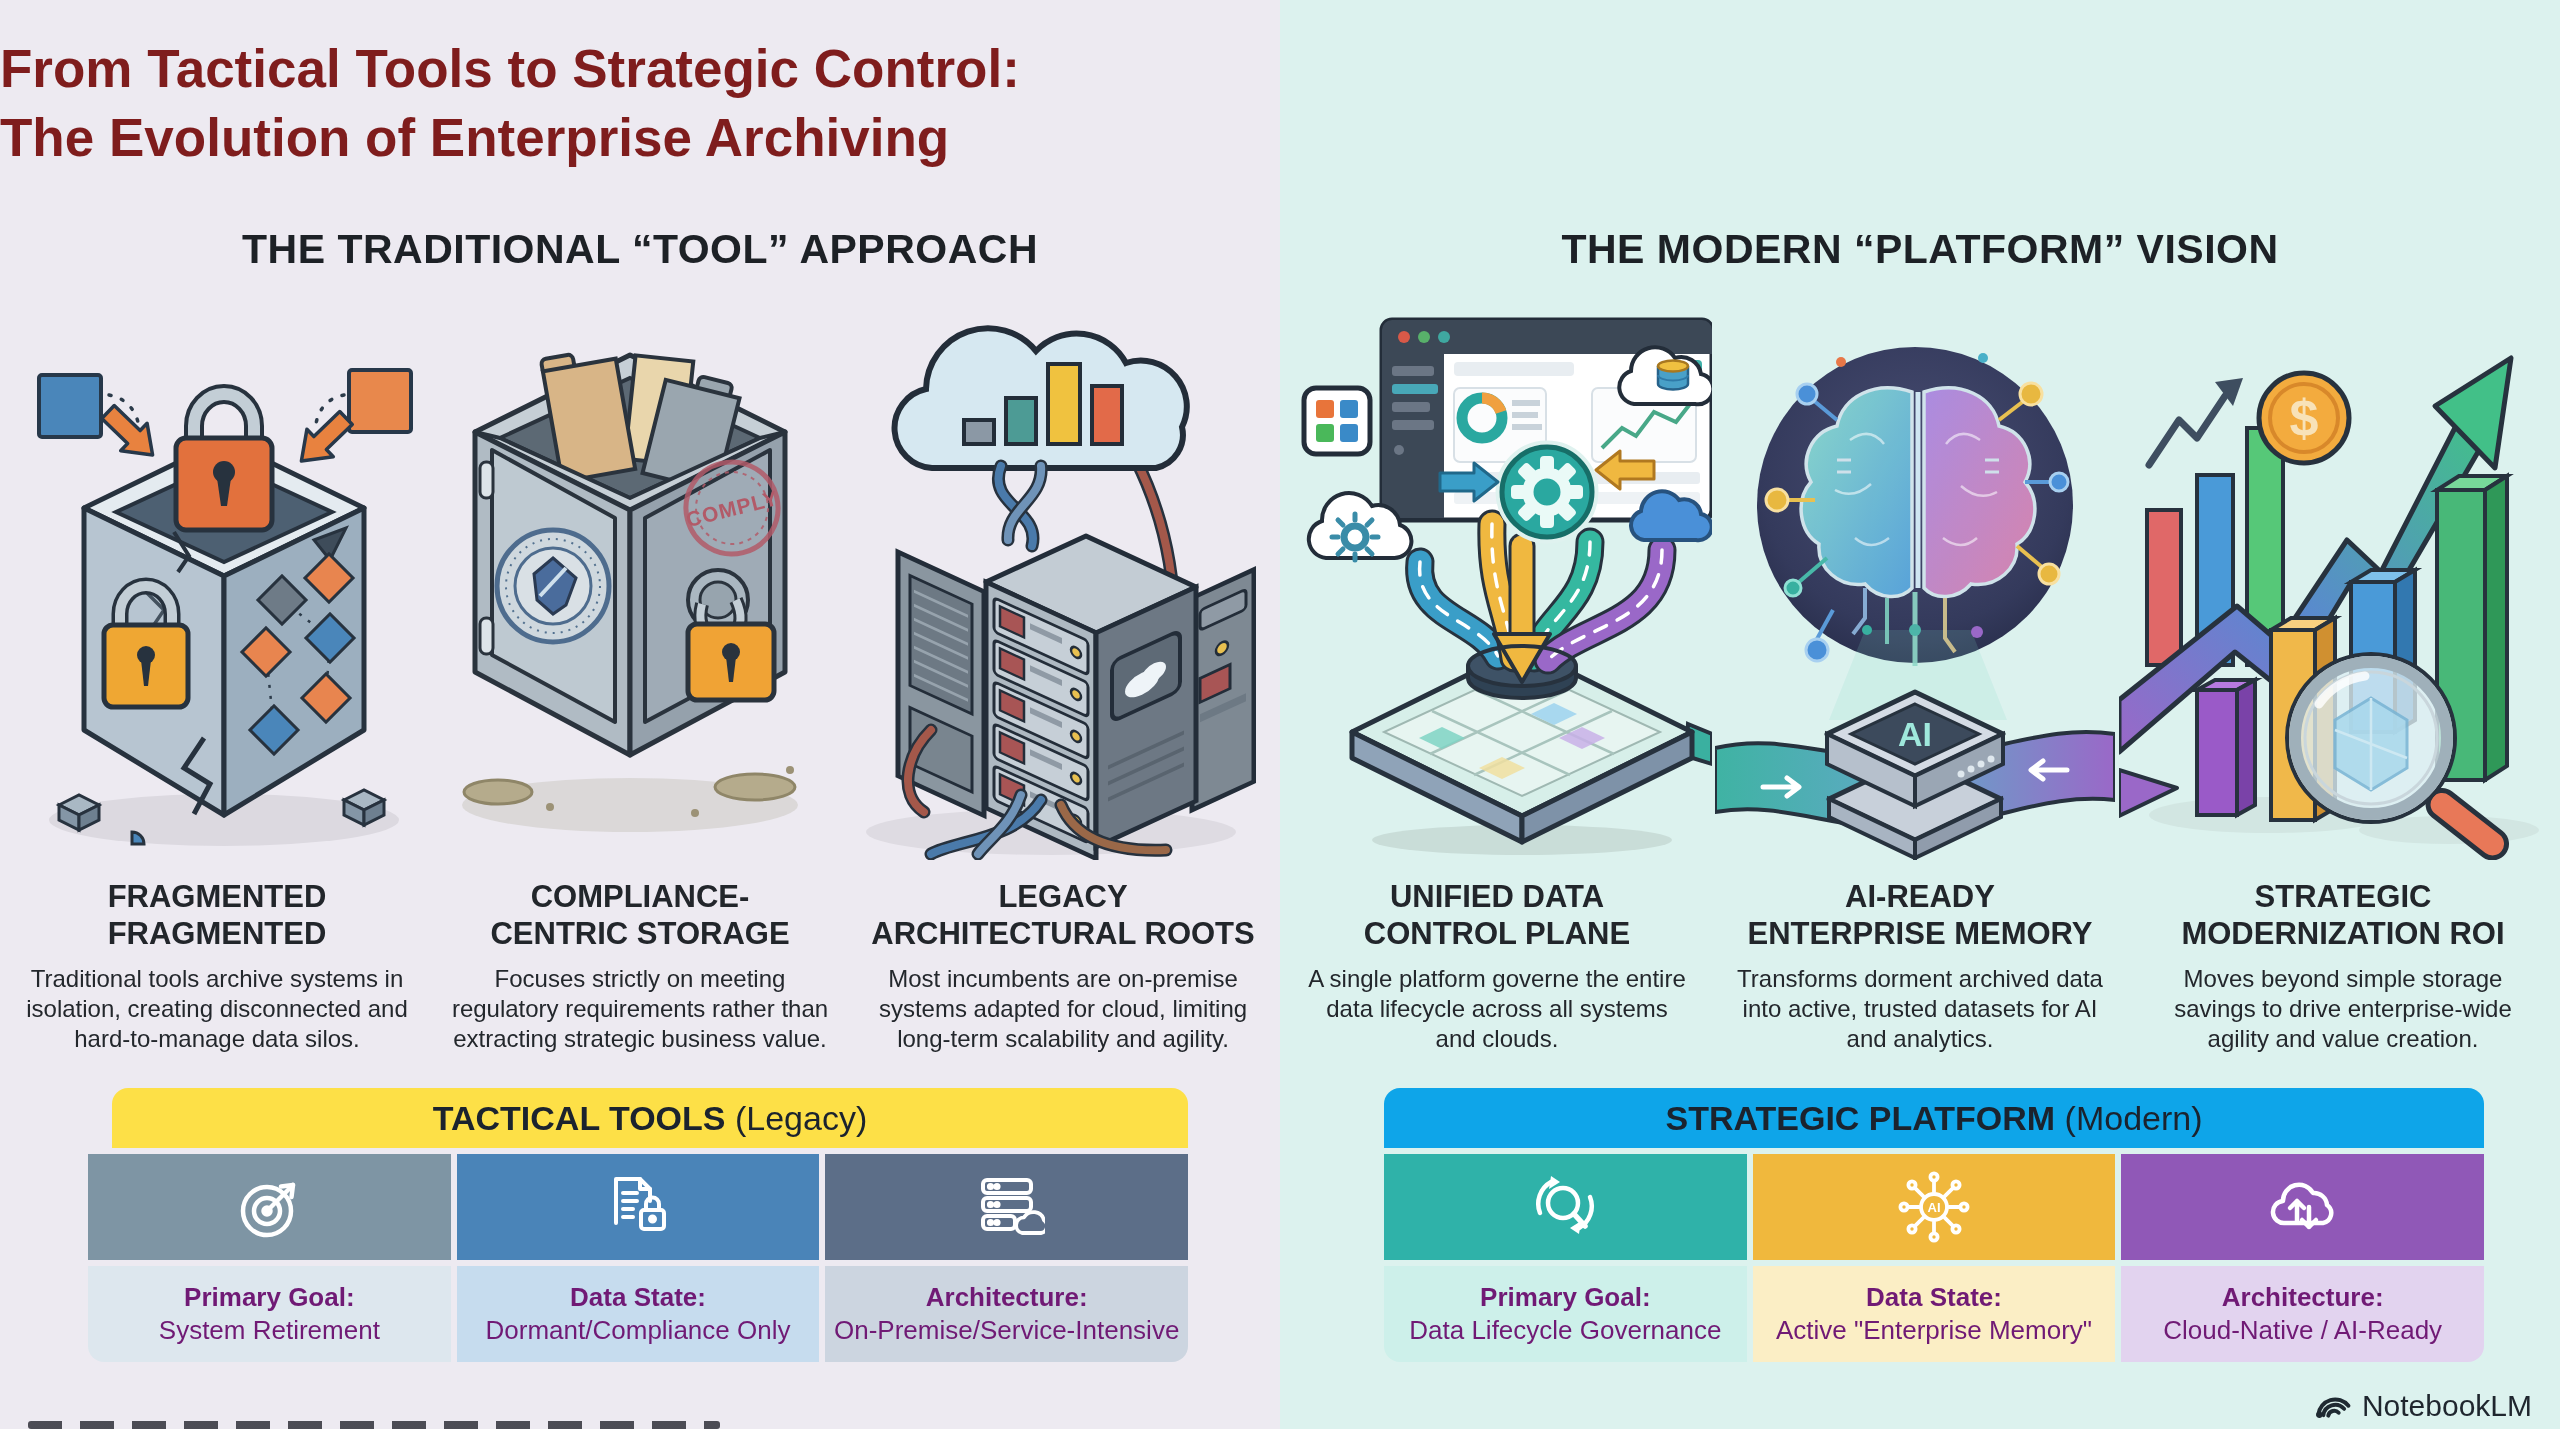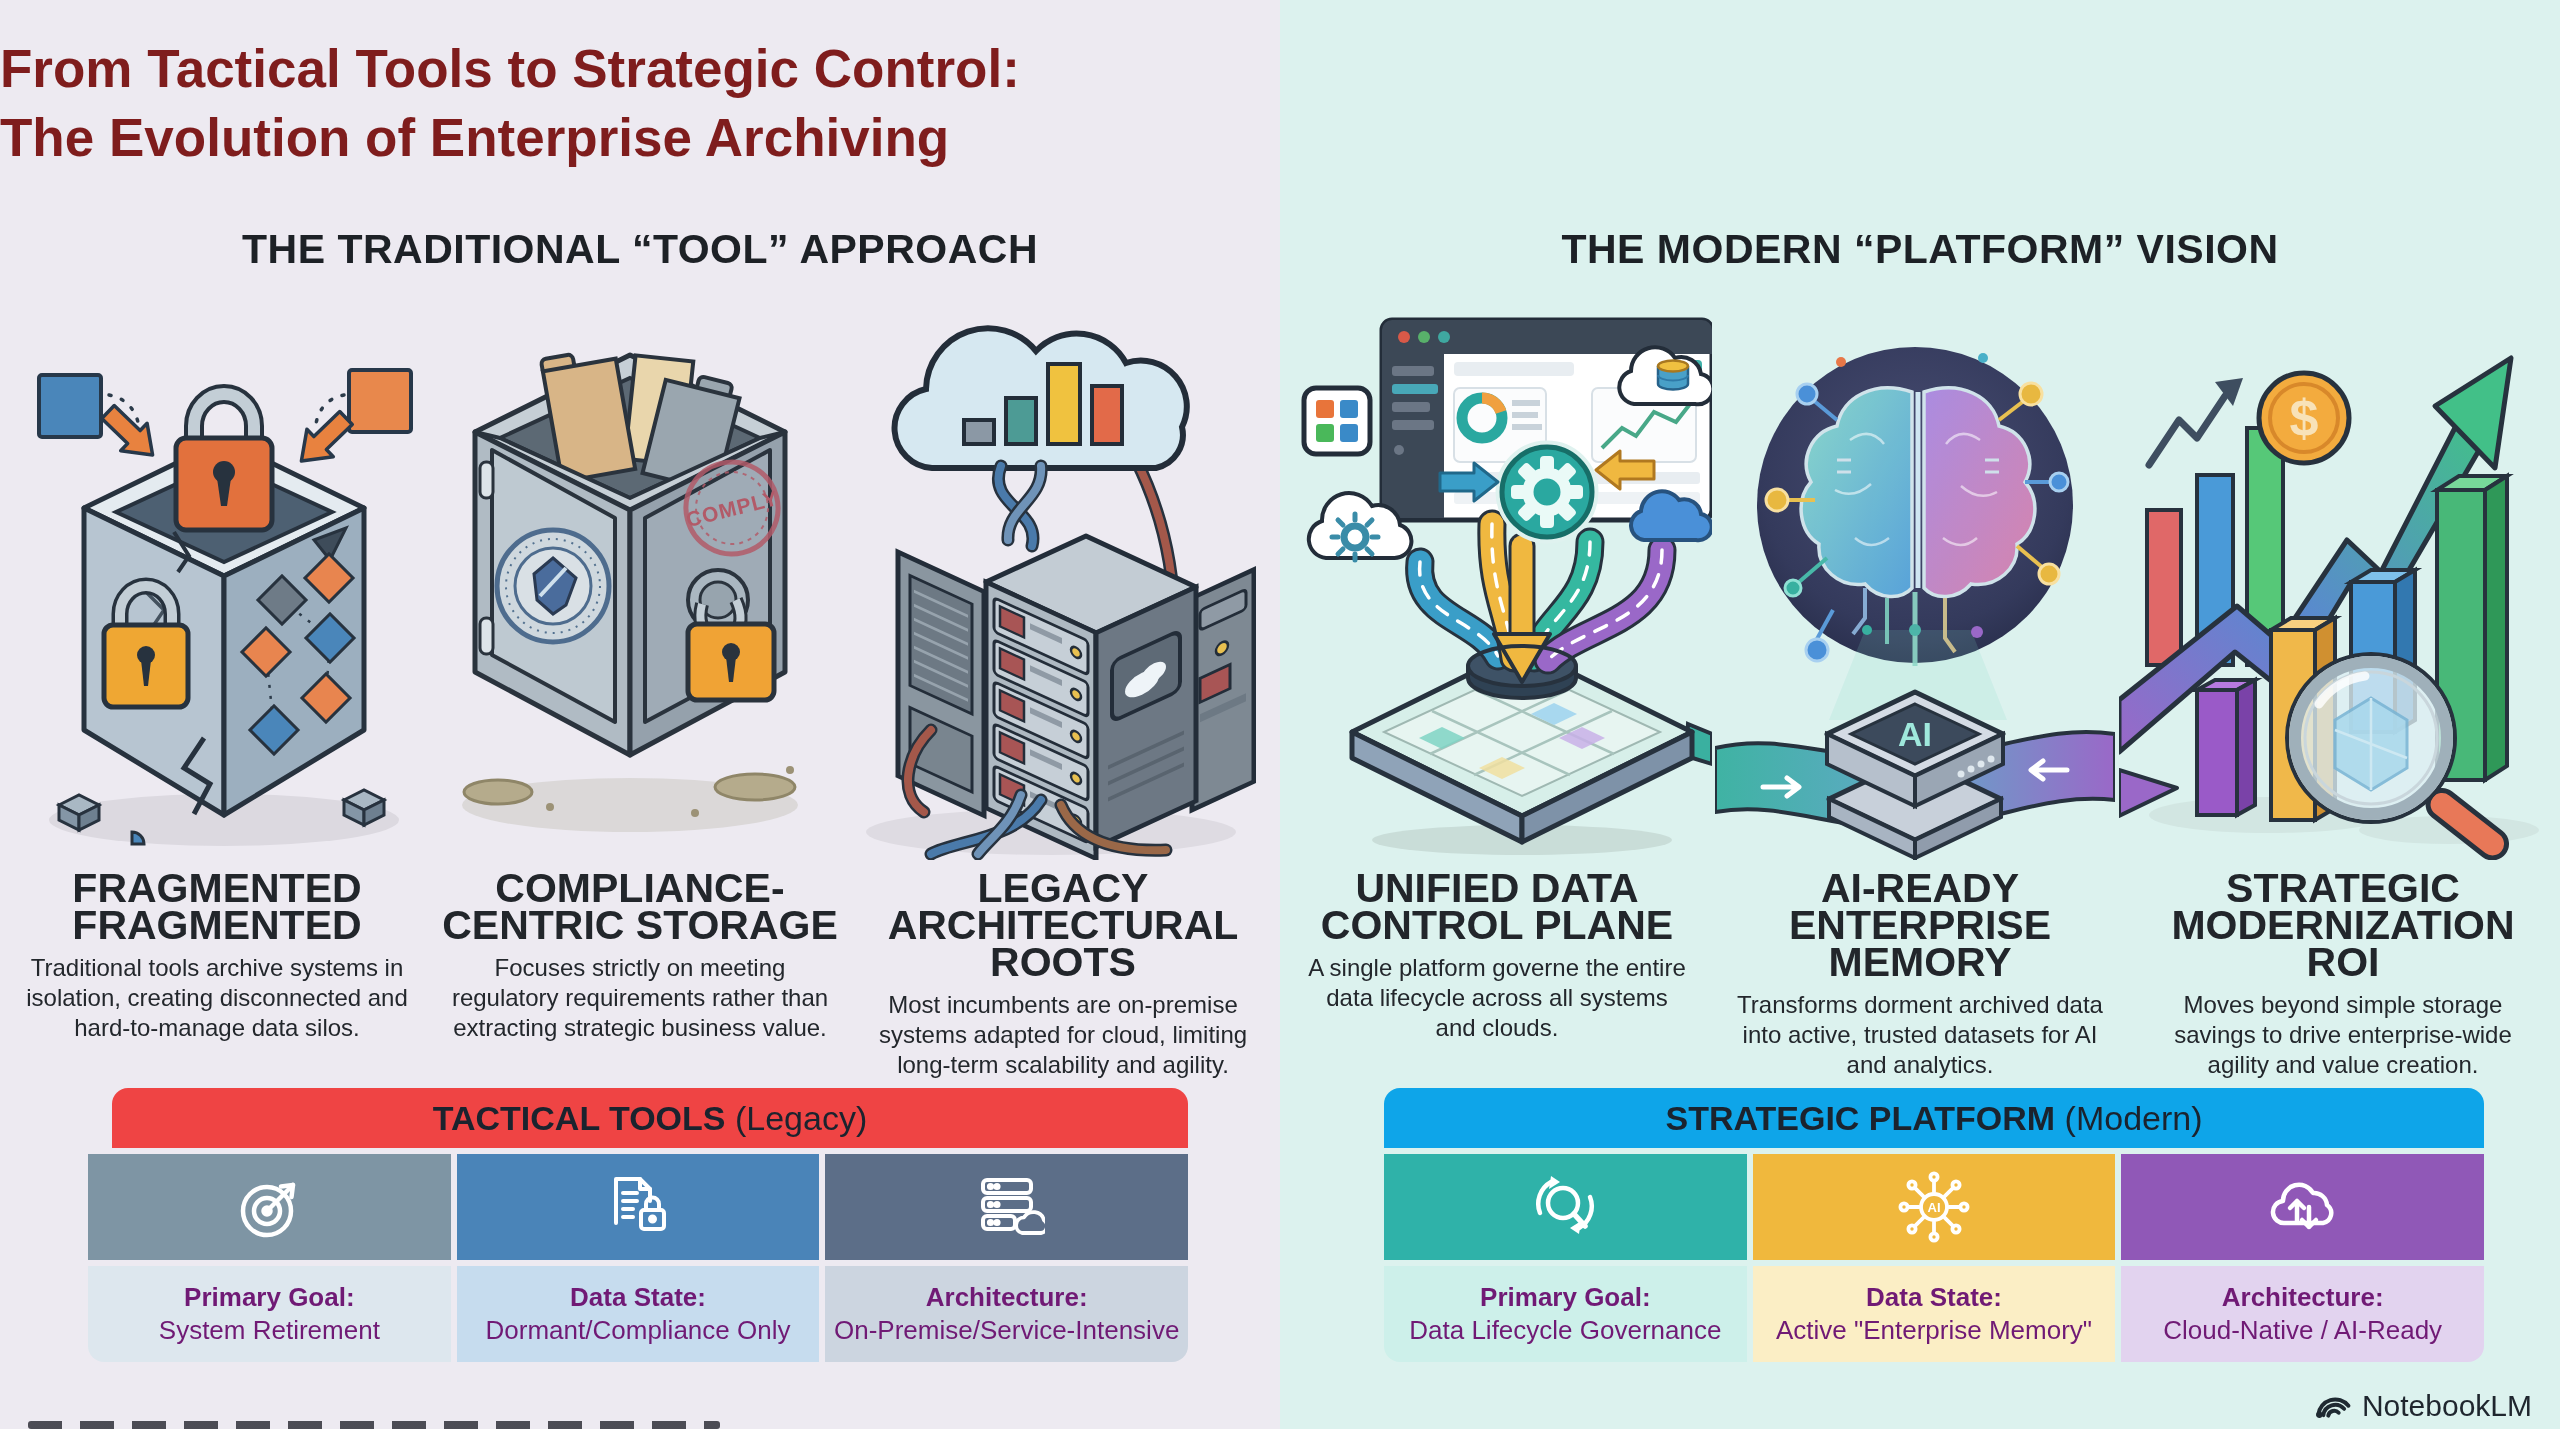--- a/index.html
+++ b/index.html
@@ -13,37 +13,37 @@
     font-size:53px;line-height:69px;font-weight:700;color:#7f1d1d;letter-spacing:0;}
   .panel{position:absolute;top:0;width:1280px;height:1429px;}
   .panel-left{left:0;} .panel-right{left:1280px;}
   .section-heading{position:absolute;top:226px;left:0;width:100%;margin:0;text-align:center;
     font-size:41px;font-weight:700;color:#1d2126;letter-spacing:.5px;}
   .illus-row{position:absolute;top:292px;left:0;width:1280px;height:568px;
     display:flex;justify-content:space-evenly;align-items:flex-end;padding:0 8px;}
   .illus-row figure{margin:0;}
   .features-row{position:absolute;top:866px;left:0;width:1280px;display:flex;justify-content:space-evenly;}
   .feature{width:412px;text-align:center;}
-  .feature h3{margin:4px;font-size:41px;line-height:37px;font-weight:700;color:#22262b;}
+  .feature h3{margin:12px;font-size:31px;line-height:37px;font-weight:700;color:#22262b;}
   .feature p{margin:9px 14px 0;font-size:24px;line-height:30px;color:#23272c;}
   .info-table{position:absolute;top:1088px;left:88px;width:1100px;}
   .panel-right .info-table{left:104px;}
   .table-header{height:60px;border-radius:16px 16px 0 0;display:flex;align-items:center;justify-content:center;
     font-size:34px;color:#1b232e;}
   .table-header .th-bold{font-weight:700;}
   .table-header .th-norm{font-weight:400;white-space:pre;}
   .cells-row{display:flex;gap:6px;margin-top:6px;}
   .cells-row .cell{flex:1;display:flex;align-items:center;justify-content:center;}
   .icon-row .cell{height:106px;}
   .label-row .cell{height:96px;flex-direction:column;font-size:26px;line-height:33px;color:#701a75;}
   .label-row .cell:first-child{border-radius:0 0 0 16px;}
   .label-row .cell:last-child{border-radius:0 0 16px 0;}
   .label-title{font-weight:700;}
   
-  .t-left .table-header{background:#ef4444;margin-left:24px;}
+  .t-left .table-header{background:#fde047;margin-left:24px;}
   .t-left .icon-row .c0{background:#7e95a4;} .t-left .icon-row .c1{background:#4a84b8;} .t-left .icon-row .c2{background:#5c6e88;}
   .t-left .label-row .c0{background:#dde7ee;} .t-left .label-row .c1{background:#c6dcee;} .t-left .label-row .c2{background:#ccd5e0;}
   
   .t-right .table-header{background:#0ea5e9;}
   .t-right .icon-row .c0{background:#2fb2a9;} .t-right .icon-row .c1{background:#f0b83d;} .t-right .icon-row .c2{background:#9058b7;}
   .t-right .label-row .c0{background:#cdf0ea;} .t-right .label-row .c1{background:#fbeec5;} .t-right .label-row .c2{background:#e2d3ef;}
   .brand{position:absolute;right:28px;bottom:6px;display:flex;align-items:center;gap:10px;
     font-size:30px;font-weight:500;color:#1f262e;}
   .artifact{position:absolute;left:28px;top:1421px;width:692px;height:8px;border-radius:3px;opacity:.8;
     background:repeating-linear-gradient(90deg,#23242d 0 34px,rgba(0,0,0,0) 34px 52px);}

